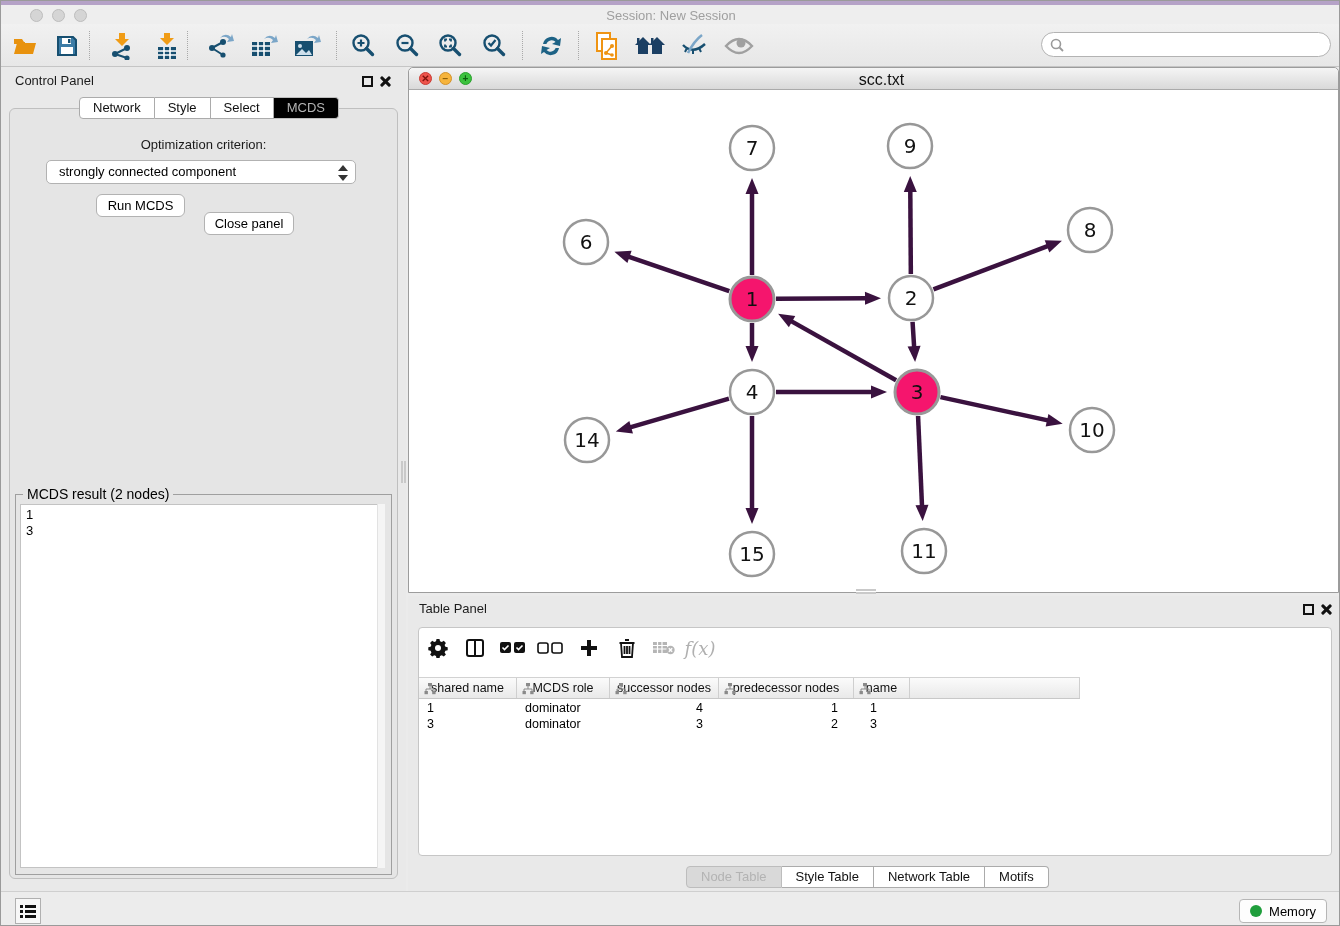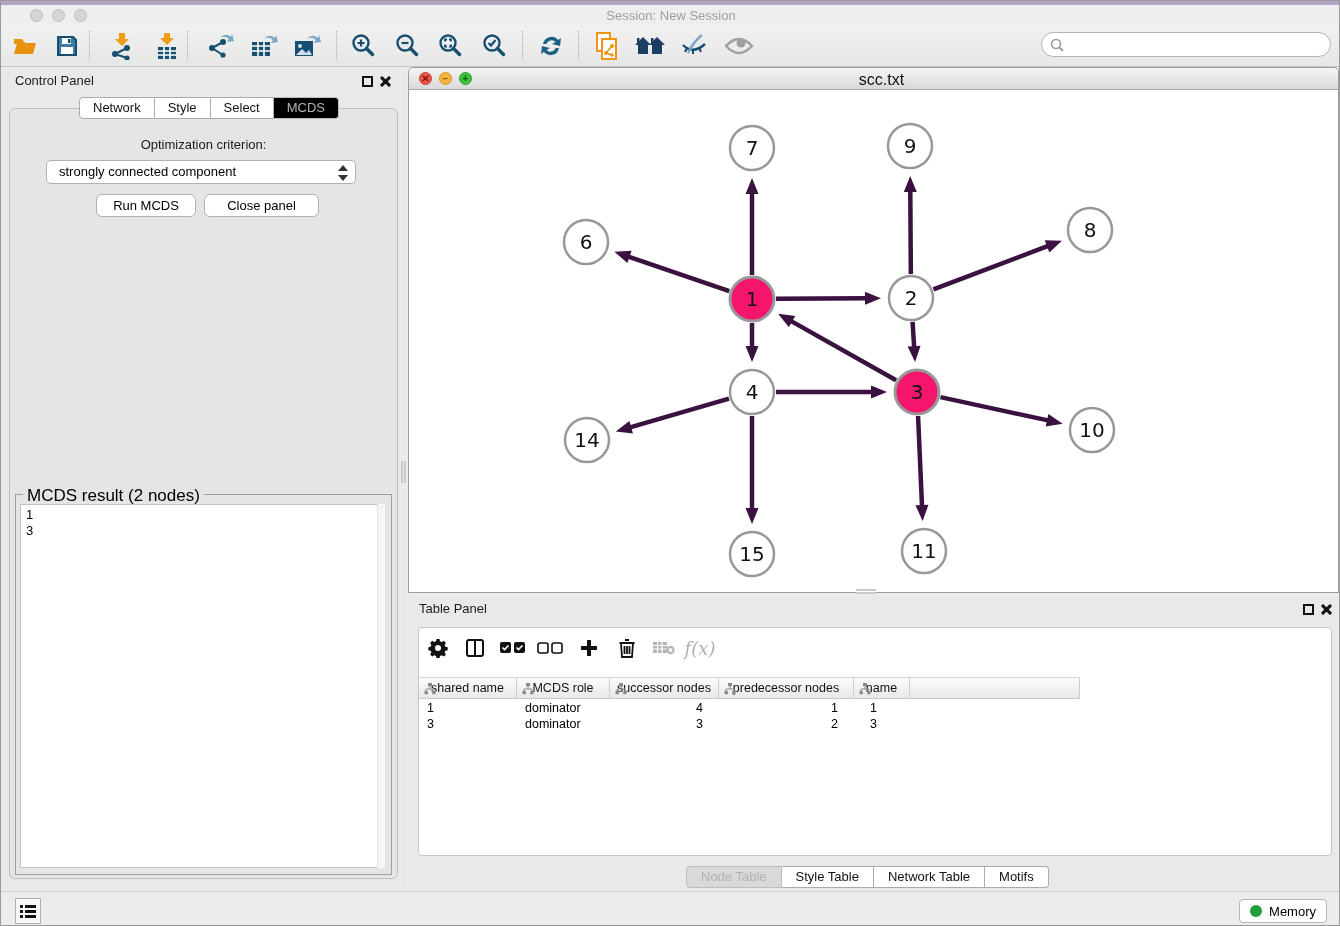--- a/index.html
+++ b/index.html
@@ -35,21 +35,21 @@
   .cp-tab.active{background:#000000;color:#b3b3b3;border-color:#bdbdbd;}
   .cp-content{position:absolute;left:8px;top:41px;width:389px;height:771px;background:#e5e5e5;border:1px solid #bfbfbf;border-radius:6px;}
   .opt-label{position:absolute;left:0;top:28px;width:100%;text-align:center;font-size:13px;}
   .select{position:absolute;left:36px;top:51px;width:310px;height:24px;background:#fff;border:1px solid #b2b2b2;border-radius:5px;font-size:13px;line-height:22px;padding-left:12px;color:#000;}
   .select .chevrons{position:absolute;right:7px;top:1px;width:10px;height:22px;}
   .select .chevrons i{position:absolute;left:0;width:0;height:0;border-left:5px solid transparent;border-right:5px solid transparent;}
   .select .chevrons i.up{top:3px;border-bottom:6px solid #333;}
   .select .chevrons i.dn{bottom:3px;border-top:6px solid #333;}
   .btn{position:absolute;height:23px;background:#fff;border:1px solid #b2b2b2;border-radius:6px;font-size:13px;text-align:center;line-height:21px;color:#000;}
   .fieldset{position:absolute;left:5px;top:385px;width:377px;height:381px;border:1px solid #9f9f9f;}
-  .fieldset-label{position:absolute;left:7px;top:-9px;background:#e5e5e5;padding:0 4px;font-size:17px;color:#000;}
+  .fieldset-label{position:absolute;left:7px;top:-9px;background:#e5e5e5;padding:0 4px;font-size:14px;color:#000;}
   .result-area{position:absolute;left:4px;top:9px;right:6px;bottom:6px;background:#fff;border:1px solid #c3c3c3;font-size:13px;line-height:16px;padding:2px 5px;white-space:pre;color:#000;}
   .result-scroll{position:absolute;top:9px;right:6px;bottom:6px;width:8px;background:#f5f5f5;border-left:1px solid #e2e2e2;}
   
   .net-window{position:absolute;left:407px;top:66px;width:931px;height:526px;background:#fff;border:1px solid #9c9c9c;border-radius:5px 5px 0 0;}
   .net-titlebar{position:absolute;left:0;top:0;width:100%;height:22px;background:linear-gradient(#f5f5f5,#d9d9d9);border-bottom:1px solid #aaa;border-radius:5px 5px 0 0;}
   .mac-dot{position:absolute;top:4px;width:13px;height:13px;border-radius:50%;text-align:center;font-size:10px;font-weight:bold;line-height:12px;}
   .mac-red{left:10px;background:#ee544b;border:1px solid #c93b33;color:#7e120c;}
   .mac-yellow{left:30px;background:#f6b43c;border:1px solid #d3922a;color:#8a5d07;}
   .mac-green{left:50px;background:#3cc23e;border:1px solid #2ba02e;color:#0d5e10;}
   .net-title{position:absolute;left:8px;top:3px;width:100%;text-align:center;font-size:16px;color:#111;}
@@ -239,22 +239,22 @@
       </div>
     <div class="cp-content">
       <div class="opt-label">Optimization criterion:</div>
       <div class="select">
         <span>strongly connected component</span>
         <span class="chevrons">
             <i class="up"></i>
             <i class="dn"></i>
           </span>
       </div>
-      <div class="btn" style="left:86px;top:85px;width:100px">Run MCDS</div>
-      <div class="btn" style="left:194px;top:85px;width:115px">Close panel</div>
+      <div class="btn" style="left:86px;top:85px;width:89px">Run MCDS</div>
+      <div class="btn" style="left:194px;top:103px;width:90px">Close panel</div>
       <div class="fieldset">
         <span class="fieldset-label">MCDS result (2 nodes)</span>
         <div class="result-area">1
 3</div>
         <div class="result-scroll"></div>
       </div>
     </div>
   </div>
 
   <div class="net-window">

